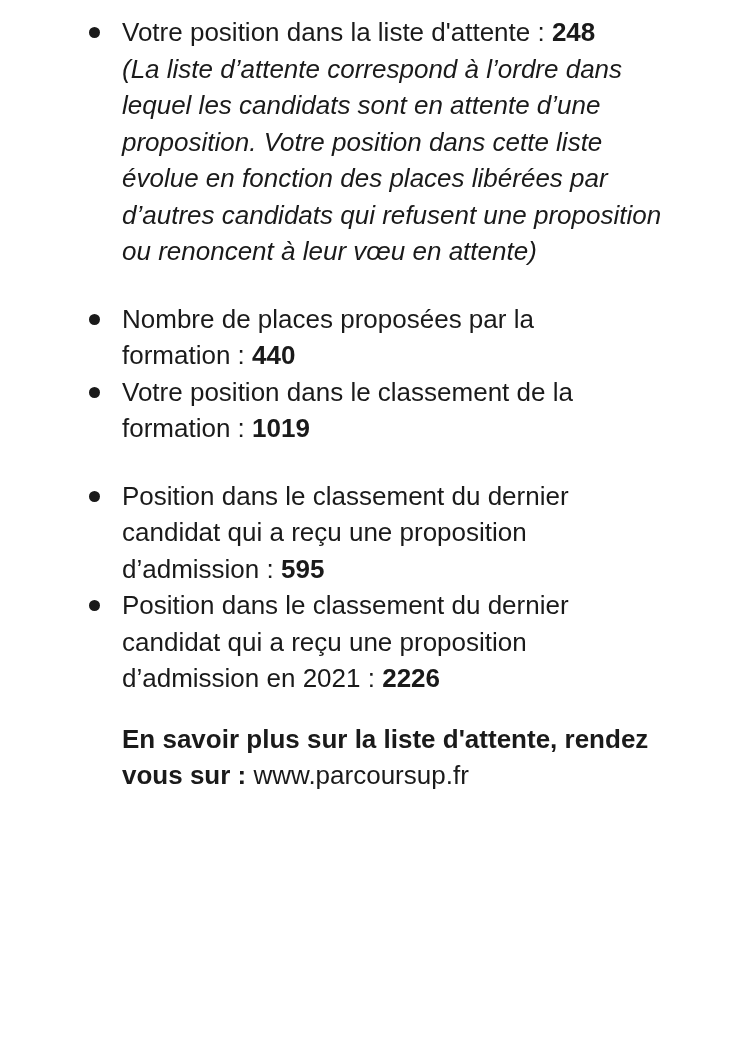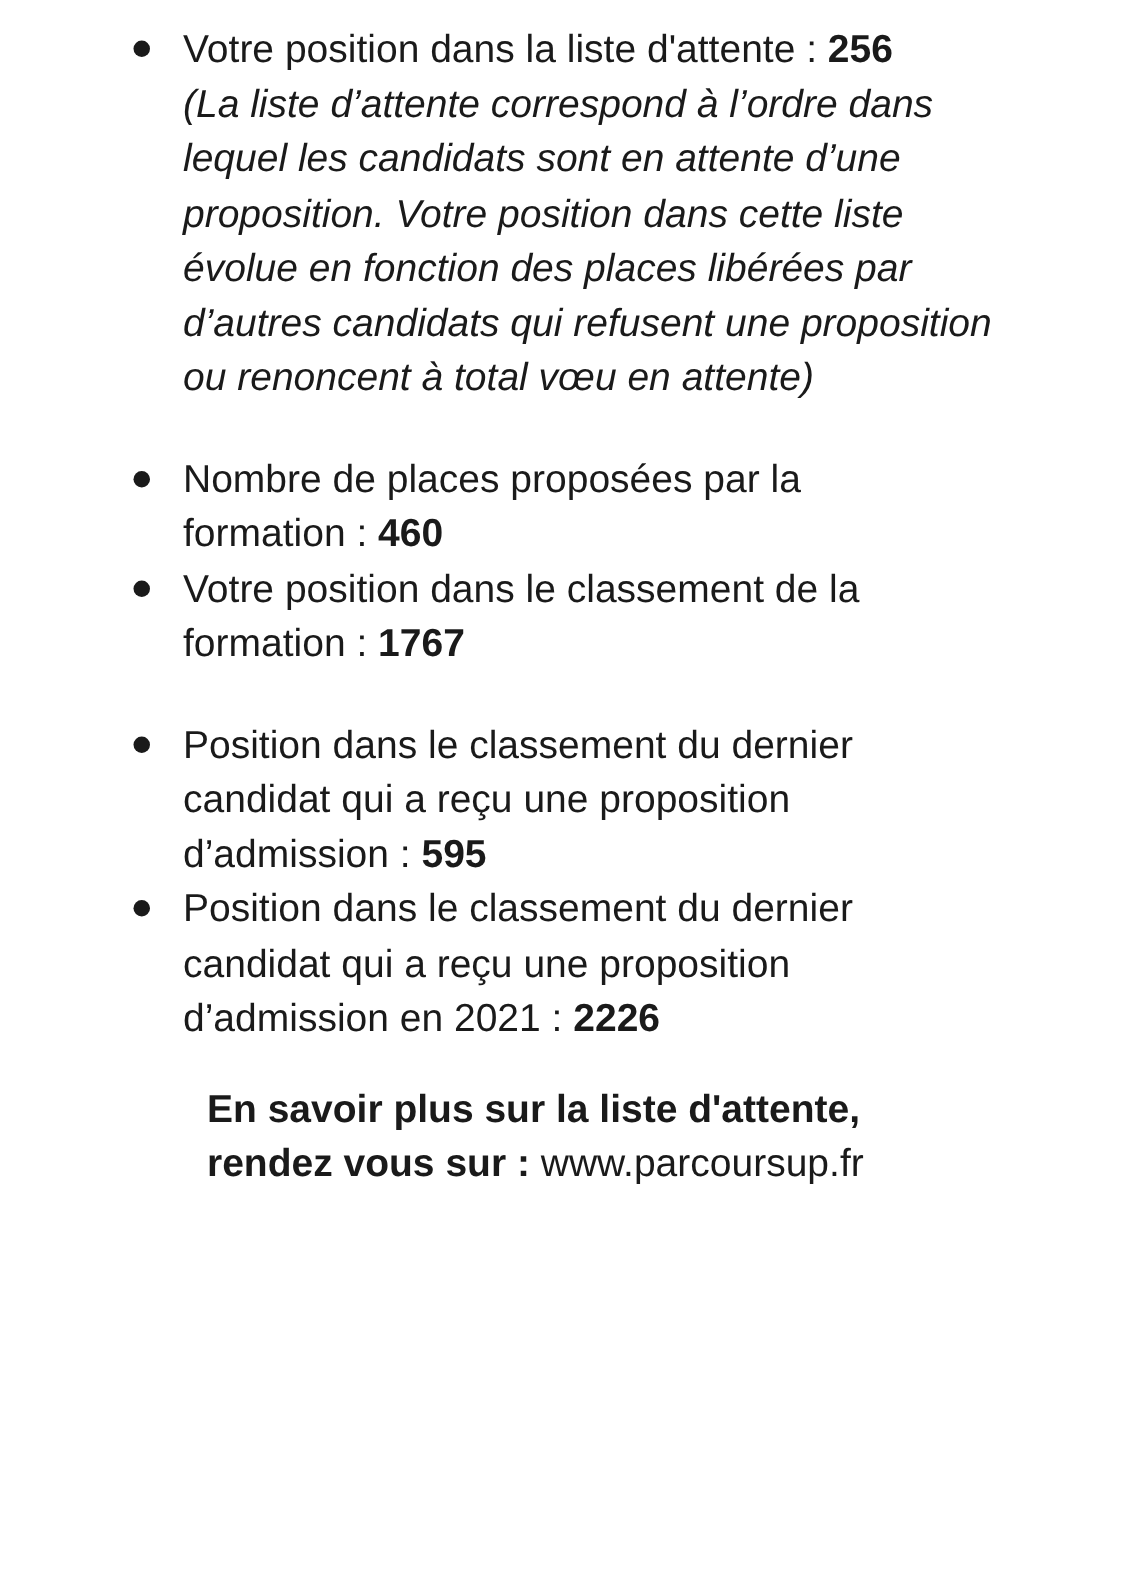--- a/index.html
+++ b/index.html
@@ -45,53 +45,53 @@
     font-weight: 700;
   }
   .note {
     display: block;
     font-style: italic;
   }
   .note:empty {
     display: none;
   }
   .footer {
-    margin: 24px 0 0 16px;
+    margin: 24px 0 0 0;
   }
   .footer .lead {
     font-weight: 700;
   }
   .url {
     font-weight: 400;
     color: #1a1a1a;
     text-decoration: none;
   }
 </style>
 </head>
 <body>
 
 <main class="doc">
   <ul class="stats-list">
 
     <li class="item gap-after">
       <span class="bullet"></span>
-      <span class="stat-label">Votre position dans la liste d'attente&nbsp;:&nbsp;</span><strong class="stat-value">256</strong>
-      <span class="note">(La liste d’attente correspond à l’ordre dans lequel les candidats sont en attente d’une proposition. Votre position dans cette liste évolue en fonction des places libérées par d’autres candidats qui refusent une proposition ou renoncent à total vœu en attente)</span>
+      <span class="stat-label">Votre position dans la liste d'attente&nbsp;:&nbsp;</span><strong class="stat-value">248</strong>
+      <span class="note">(La liste d’attente correspond à l’ordre dans lequel les candidats sont en attente d’une proposition. Votre position dans cette liste évolue en fonction des places libérées par d’autres candidats qui refusent une proposition ou renoncent à leur vœu en attente)</span>
     </li>
 
 
     <li class="item">
       <span class="bullet"></span>
-      <span class="stat-label">Nombre de places proposées par la formation&nbsp;:&nbsp;</span><strong class="stat-value">460</strong>
+      <span class="stat-label">Nombre de places proposées par la formation&nbsp;:&nbsp;</span><strong class="stat-value">440</strong>
       
     </li>
 
     <li class="item gap-after">
       <span class="bullet"></span>
-      <span class="stat-label">Votre position dans le classement de la formation&nbsp;:&nbsp;</span><strong class="stat-value">1767</strong>
+      <span class="stat-label">Votre position dans le classement de la formation&nbsp;:&nbsp;</span><strong class="stat-value">1019</strong>
     </li>
 
     <li class="item">
       <span class="bullet"></span>
       <span class="stat-label">Position dans le classement du dernier candidat qui a reçu une proposition d’admission&nbsp;:&nbsp;</span><strong class="stat-value">595</strong>
       
     </li>
 
     <li class="item">
       <span class="bullet"></span>

